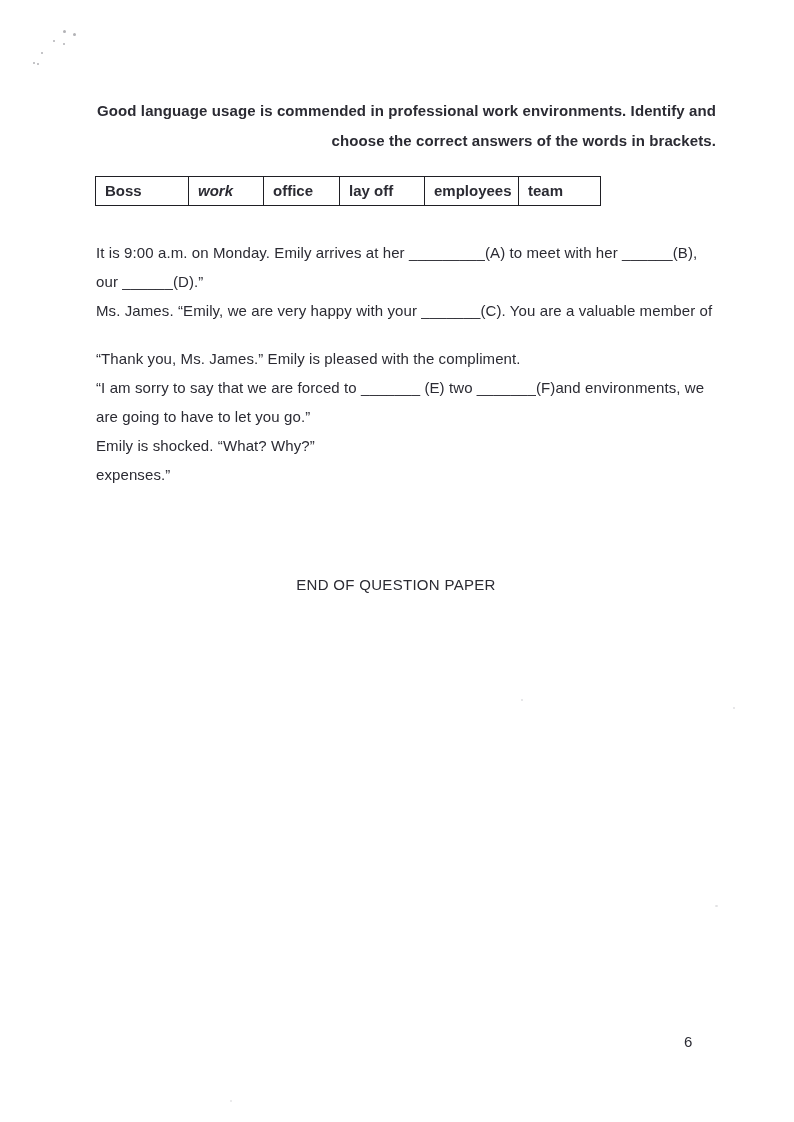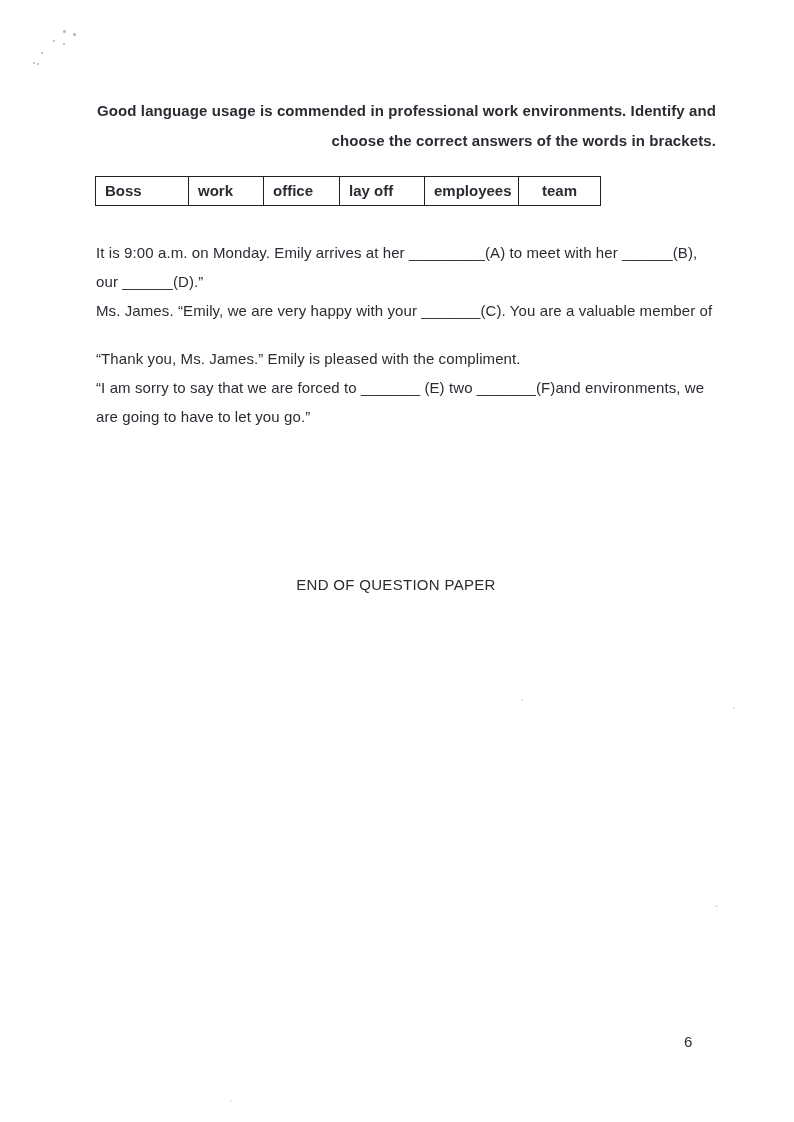--- a/index.html
+++ b/index.html
@@ -42,23 +42,23 @@
     background:#fff;
   }
   .word-table .cell{
     box-sizing:border-box;
     border-right:1.4px solid var(--border-color);
     padding:5px 9px 6px 9px;
     font-size:15px;
     font-weight:bold;
     white-space:nowrap;
   }
-  .word-table .cell:last-child{border-right:none;text-align:center;}
+  .word-table .cell:last-child{border-right:none;}
   .word-table .cell:nth-child(1){width:93px;}
-  .word-table .cell:nth-child(2){width:75px;}
+  .word-table .cell:nth-child(2){width:75px;font-style:italic;}
   .word-table .cell:nth-child(3){width:76px;}
   .word-table .cell:nth-child(4){width:85px;}
   .word-table .cell:nth-child(5){width:94px;}
   .word-table .cell:nth-child(6){width:81px;}
 
   .para{
     position:absolute;
     left:96px;width:625px;
     font-size:15px;
     line-height:29px;
@@ -118,19 +118,21 @@
   <div class="para para-1">
       <div class="line">It is 9:00 a.m. on Monday. Emily arrives at her _________(A) to meet with her ______(B),</div>
       <div class="line">our ______(D).”</div>
       <div class="line">Ms. James. “Emily, we are very happy with your _______(C). You are a valuable member of</div>
     </div>
 
   <div class="para para-2">
       <div class="line">“Thank you, Ms. James.” Emily is pleased with the compliment.</div>
       <div class="line">“I am sorry to say that we are forced to _______ (E) two _______(F)and environments, we</div>
       <div class="line">are going to have to let you go.”</div>
+      <div class="line">Emily is shocked. “What? Why?”</div>
+      <div class="line">expenses.”</div>
     </div>
 
   <div class="end-note">END OF QUESTION PAPER</div>
 
   <div class="page-number">6</div>
 
 </div>
 
 </body></html>

